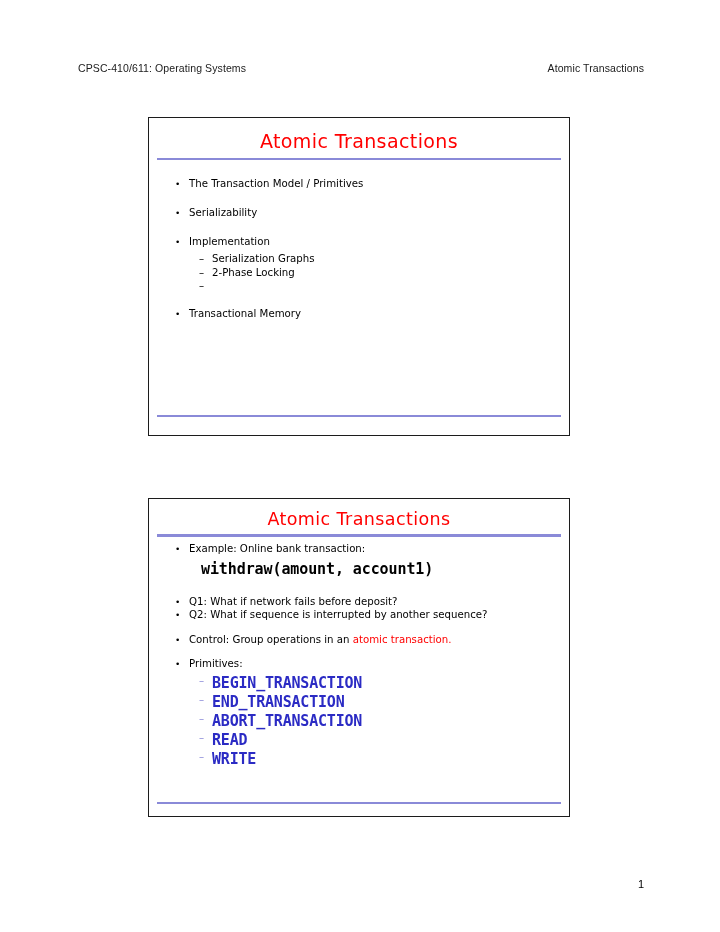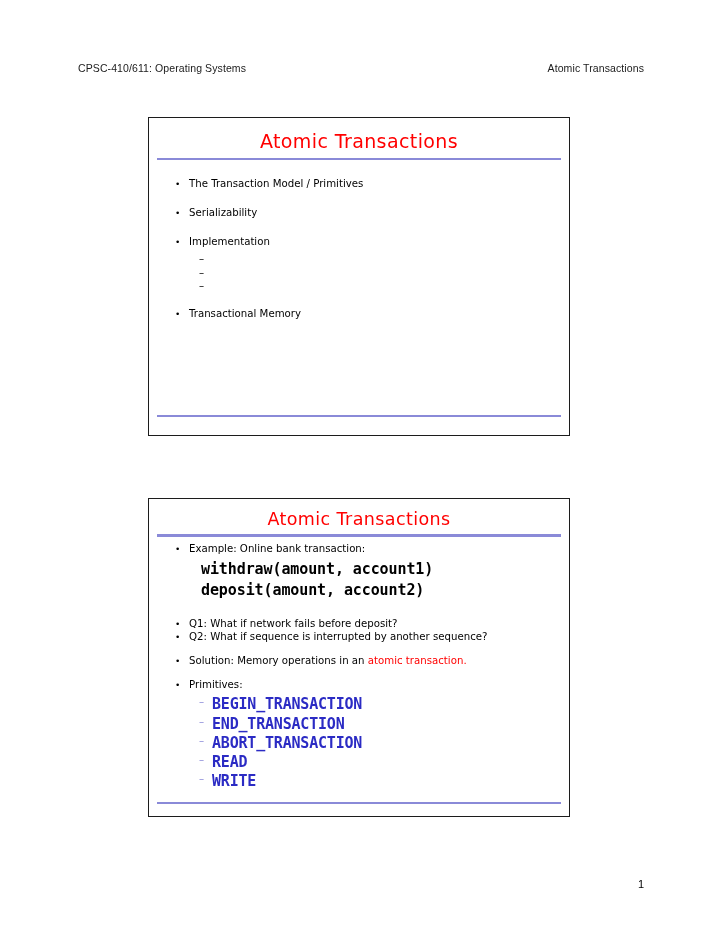--- a/index.html
+++ b/index.html
@@ -201,23 +201,25 @@
 
       <div class="bullet">
         <span class="dot">•</span>
         <span class="txt">Implementation</span>
       </div>
 
       <div class="gap-xs"></div>
 
       <div class="subbullet">
         <span class="dash">–</span>
+        <span class="txt">Serialization Graphs</span>
       </div>
       <div class="subbullet">
         <span class="dash">–</span>
+        <span class="txt">2-Phase Locking</span>
       </div>
       <div class="subbullet">
         <span class="dash">–</span>
       </div>
 
       <div class="gap-lg"></div>
 
       <div class="bullet">
         <span class="dot">•</span>
         <span class="txt">Transactional Memory</span>
@@ -237,38 +239,37 @@
     <div class="body">
 
       <div class="bullet">
         <span class="dot">•</span>
         <span class="txt">Example: Online bank transaction:</span>
       </div>
 
       <div class="gap-xs"></div>
 
       <div class="codeline">withdraw(amount, account1)</div>
-      <div class="codeline">deposit(amount, account2)</div>
 
       <div class="gap-lg"></div>
 
       <div class="bullet">
         <span class="dot">•</span>
         <span class="txt">Q1: What if network fails before deposit?</span>
       </div>
       <div class="bullet">
         <span class="dot">•</span>
         <span class="txt">Q2: What if sequence is interrupted by another sequence?</span>
       </div>
 
       <div class="gap-md"></div>
 
       <div class="bullet">
         <span class="dot">•</span>
-        <span class="txt"><span>Solution: Memory operations in an </span><span class="accent-red">atomic transaction.</span></span>
+        <span class="txt"><span>Control: Group operations in an </span><span class="accent-red">atomic transaction.</span></span>
       </div>
 
       <div class="gap-md"></div>
 
       <div class="bullet">
         <span class="dot">•</span>
         <span class="txt">Primitives:</span>
       </div>
 
       <div class="gap-xs"></div>

